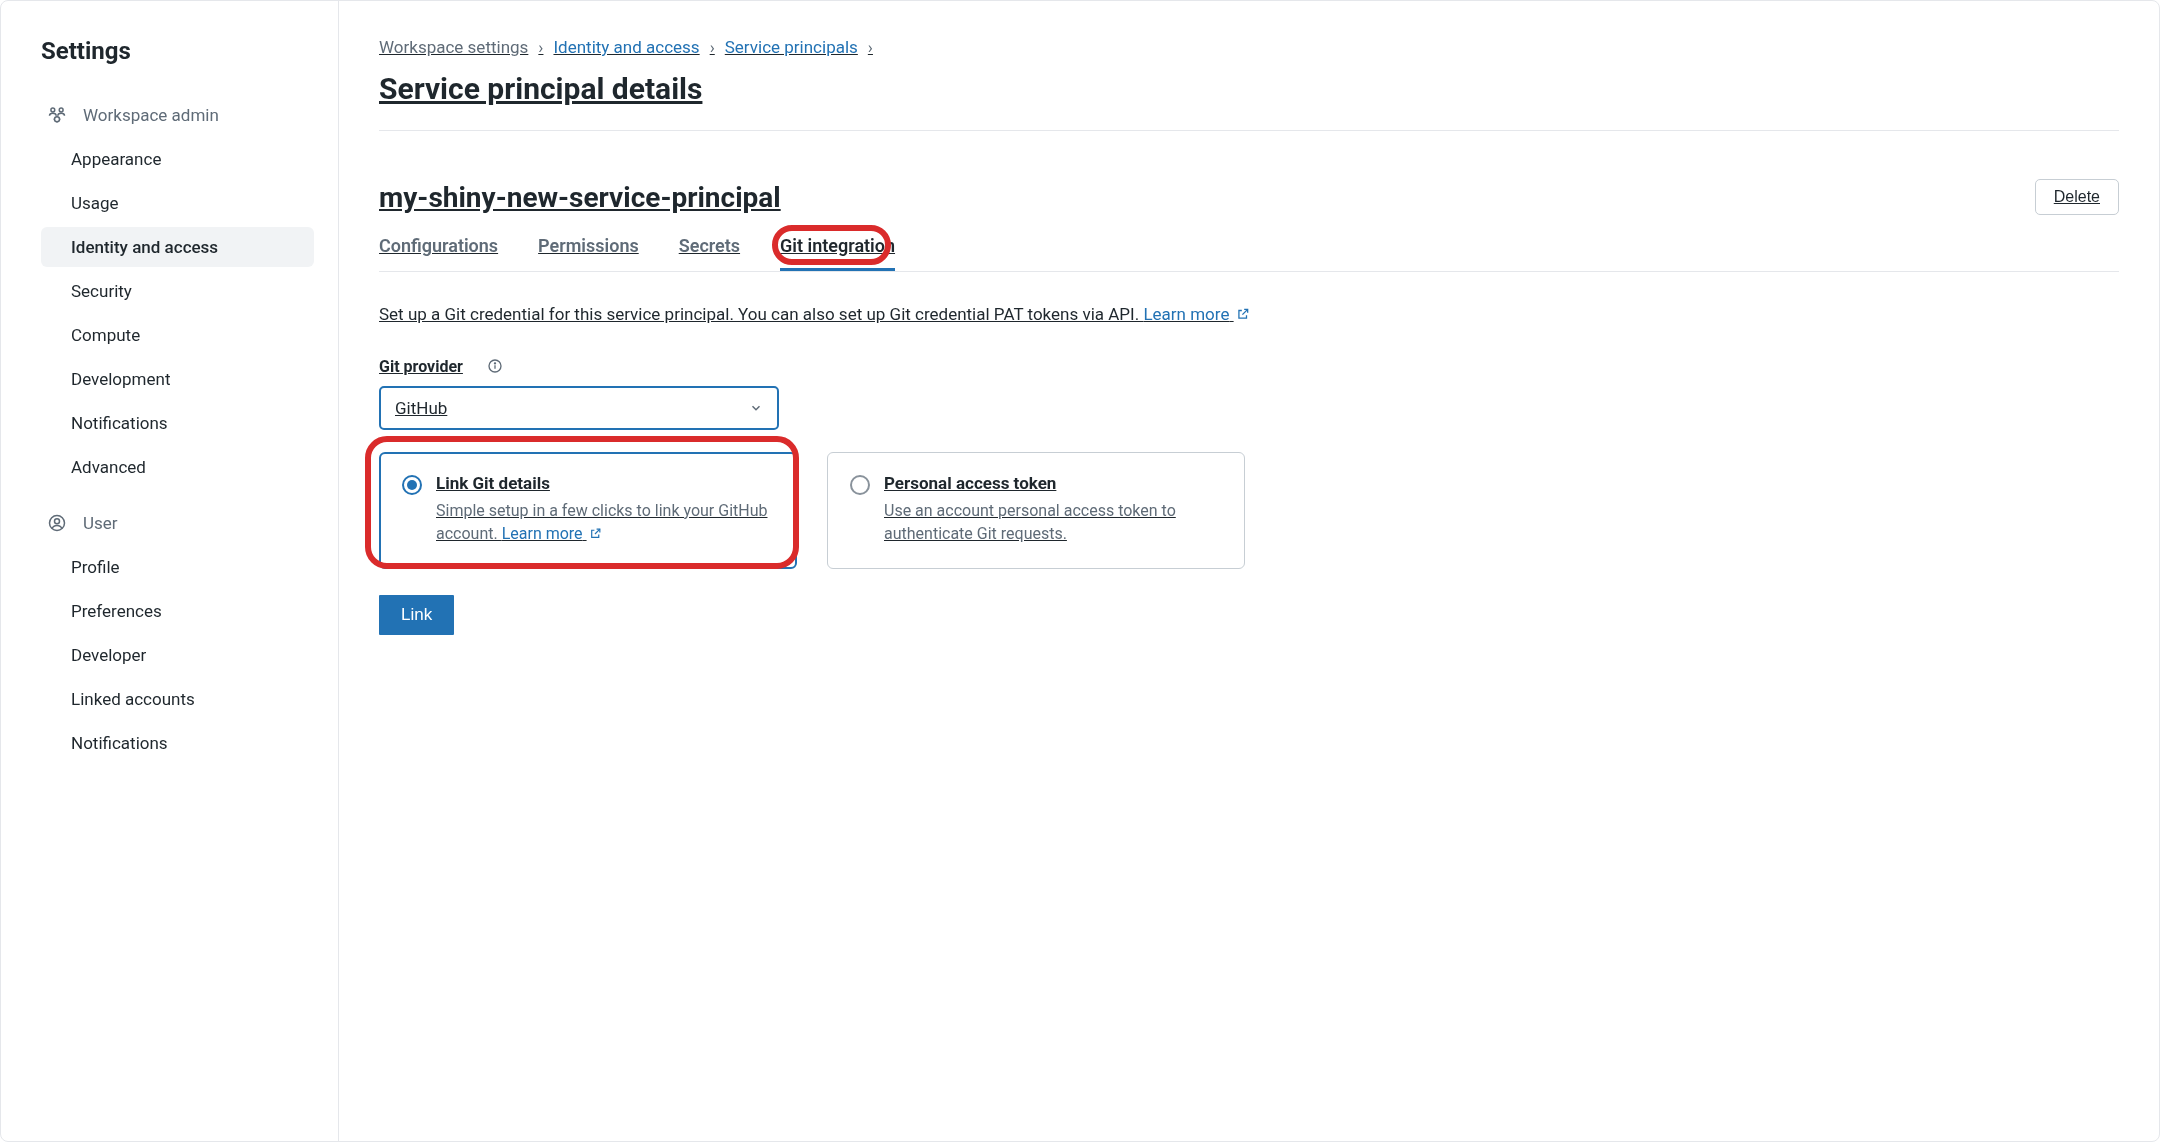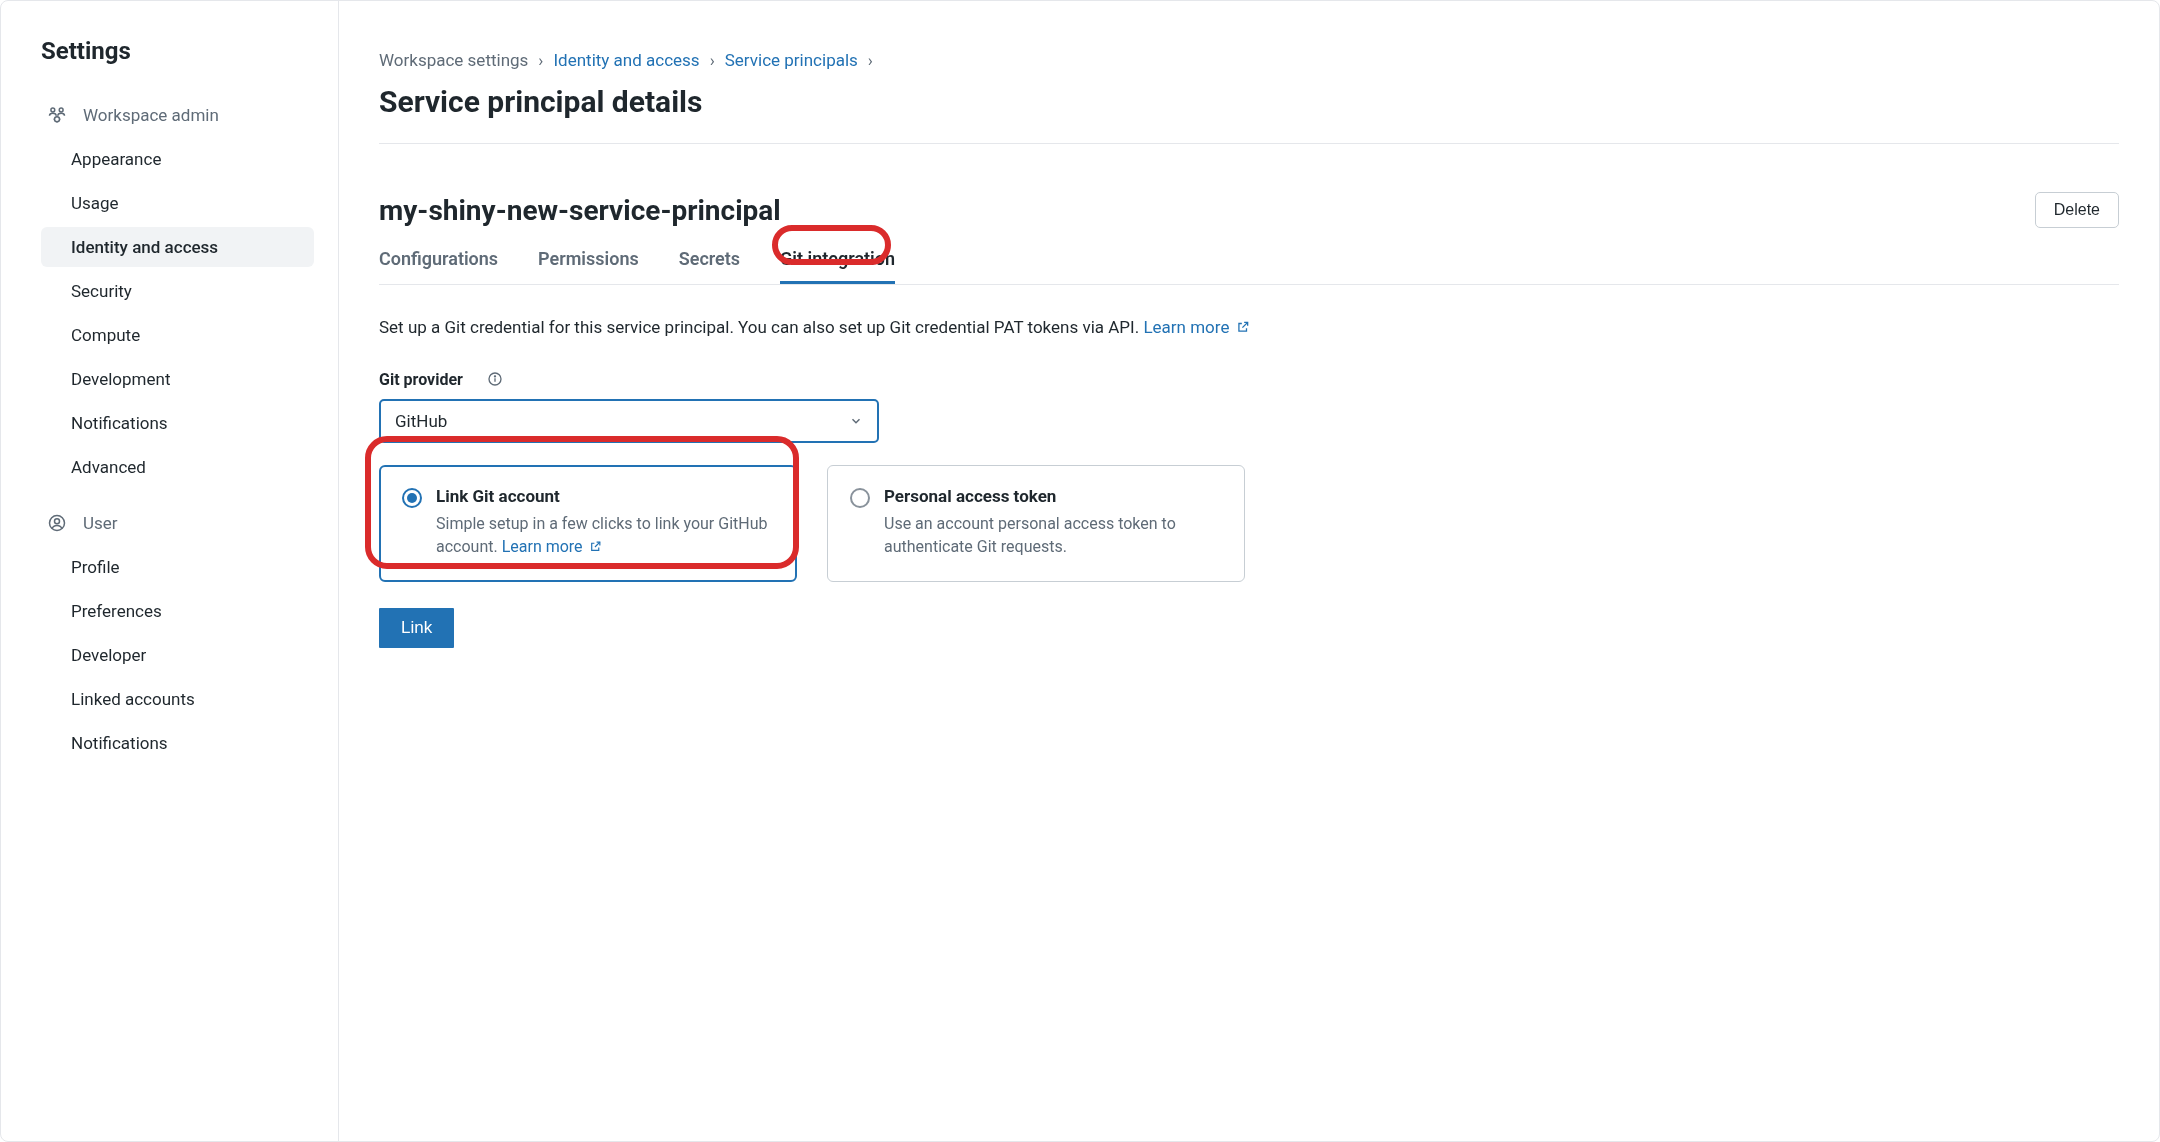--- a/index.html
+++ b/index.html
@@ -48,22 +48,23 @@
     color: #1f272d;
     margin-bottom: 4px;
   }
   .nav-item.active {
     background: #f1f3f5;
     font-weight: 500;
   }
   
   .main {
     flex: 1;
-    padding: 49px 40px 40px 40px;
+    padding: 36px 40px 40px 40px;
     position: relative;
+    text-decoration: underline;
   }
   .breadcrumb {
     display: flex;
     align-items: center;
     gap: 10px;
     font-size: 17px;
     margin-bottom: 14px;
     color: #5f6b77;
   }
   .breadcrumb a { color: #2272b4; text-decoration: none; cursor: pointer; }
@@ -122,21 +123,21 @@
     font-weight: 700;
     font-size: 16px;
     display: flex;
     align-items: center;
     gap: 24px;
     margin-bottom: 10px;
   }
   .field-label svg { width: 16px; height: 16px; color: #5f6b77; }
   .select-wrap {
     position: relative;
-    width: 500px;
+    width: 400px;
     margin-bottom: 22px;
   }
   .select {
     width: 100%;
     border: 2px solid #2272b4;
     border-radius: 5px;
     padding: 10px 14px;
     font-size: 17px;
     background: #fff;
     cursor: pointer;
@@ -296,21 +297,21 @@
         <svg viewBox="0 0 24 24" fill="none" stroke="currentColor" stroke-width="2.5">
             <path d="M6 9l6 6 6-6"></path>
           </svg>
       </div>
     </div>
 
     <div class="radio-row">
       <div class="radio-card selected" id="card-link">
         <div class="radio-dot"></div>
         <div class="radio-body">
-          <div class="title">Link Git account</div>
+          <div class="title">Link Git details</div>
           <div class="desc">
             <span>Simple setup in a few clicks to link your GitHub account. </span><a><span>Learn more</span> <span class="ext-icon"><svg width="13" height="13" viewBox="0 0 24 24" fill="none" stroke="#2272b4" stroke-width="2.2">
                     <path d="M14 4h6v6"></path>
                     <path d="M20 4l-9 9"></path>
                     <path d="M18 14v5H5V6h5"></path>
                   </svg></span></a>
           </div>
         </div>
       </div>
       <div class="radio-card">

